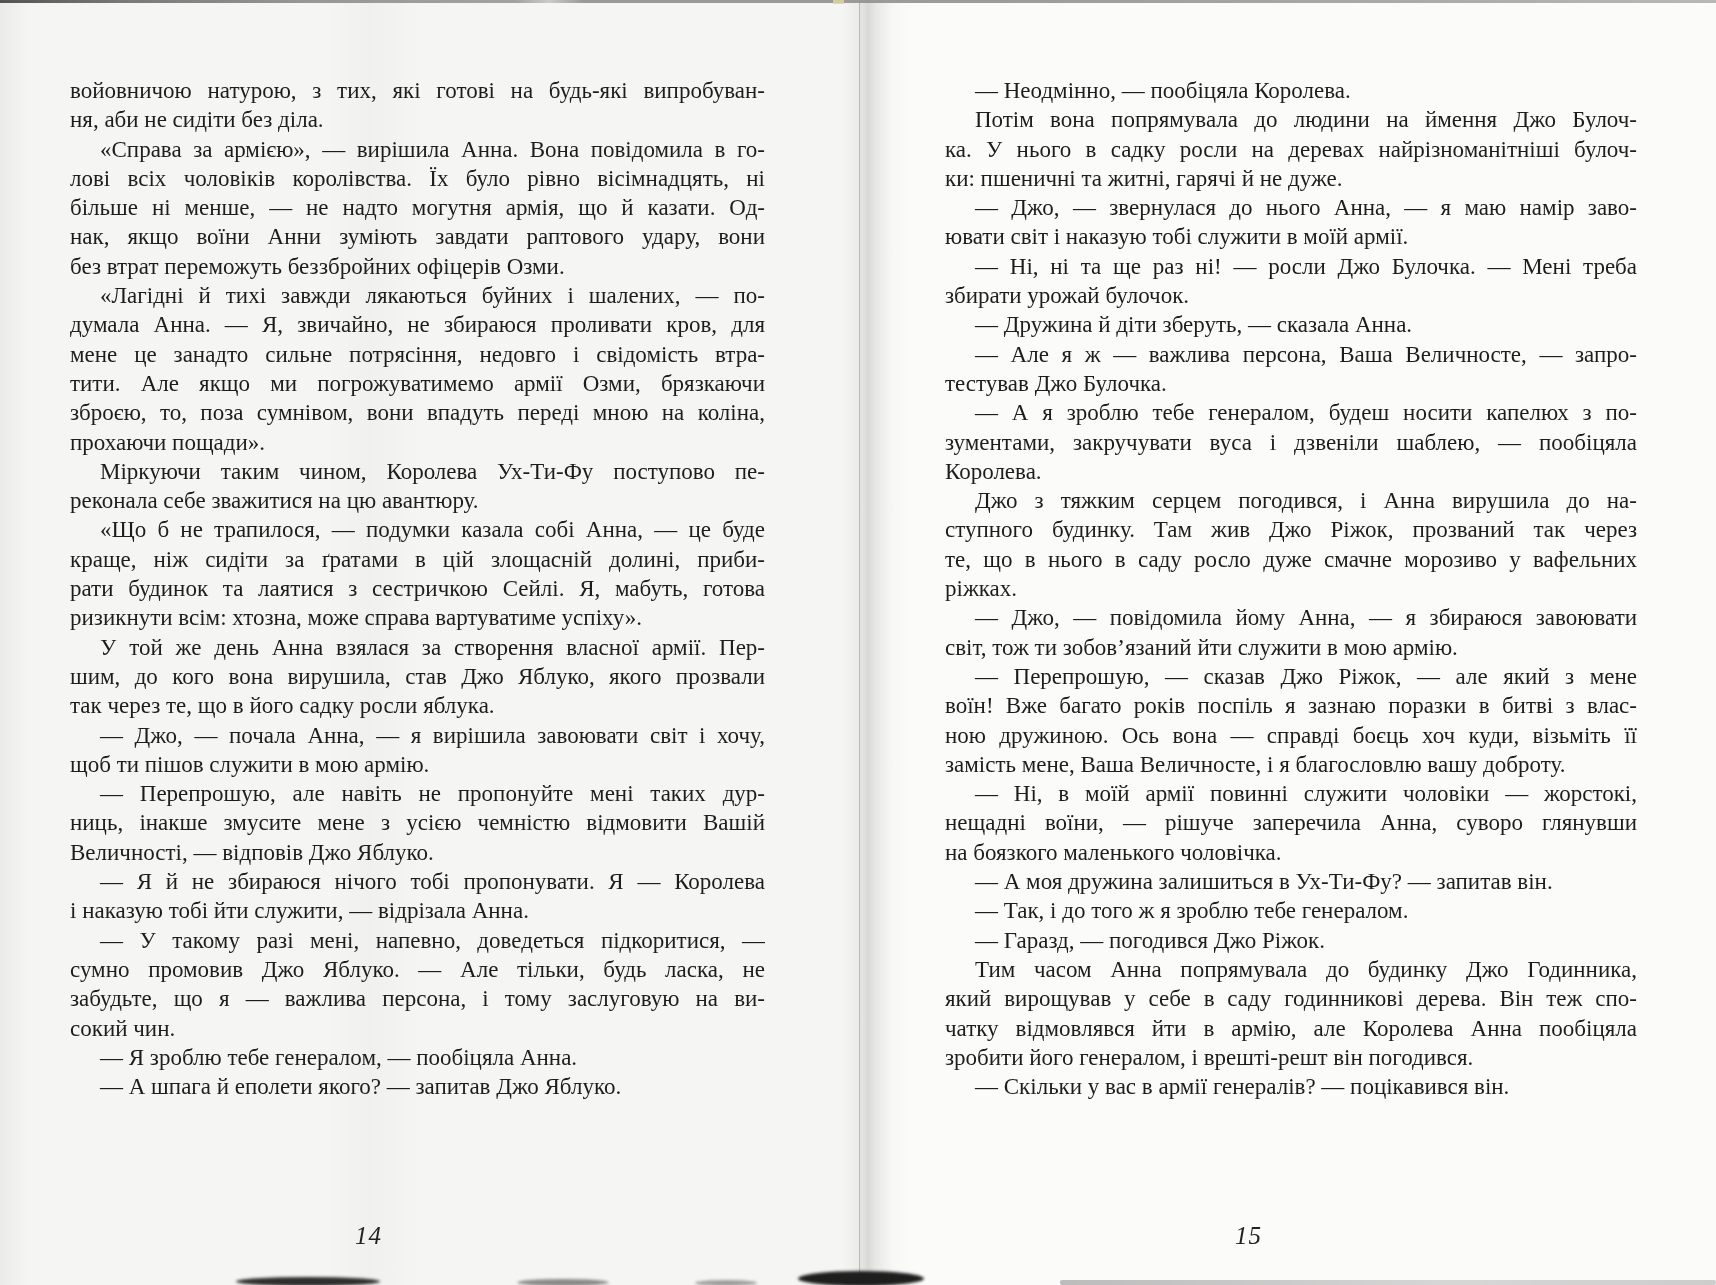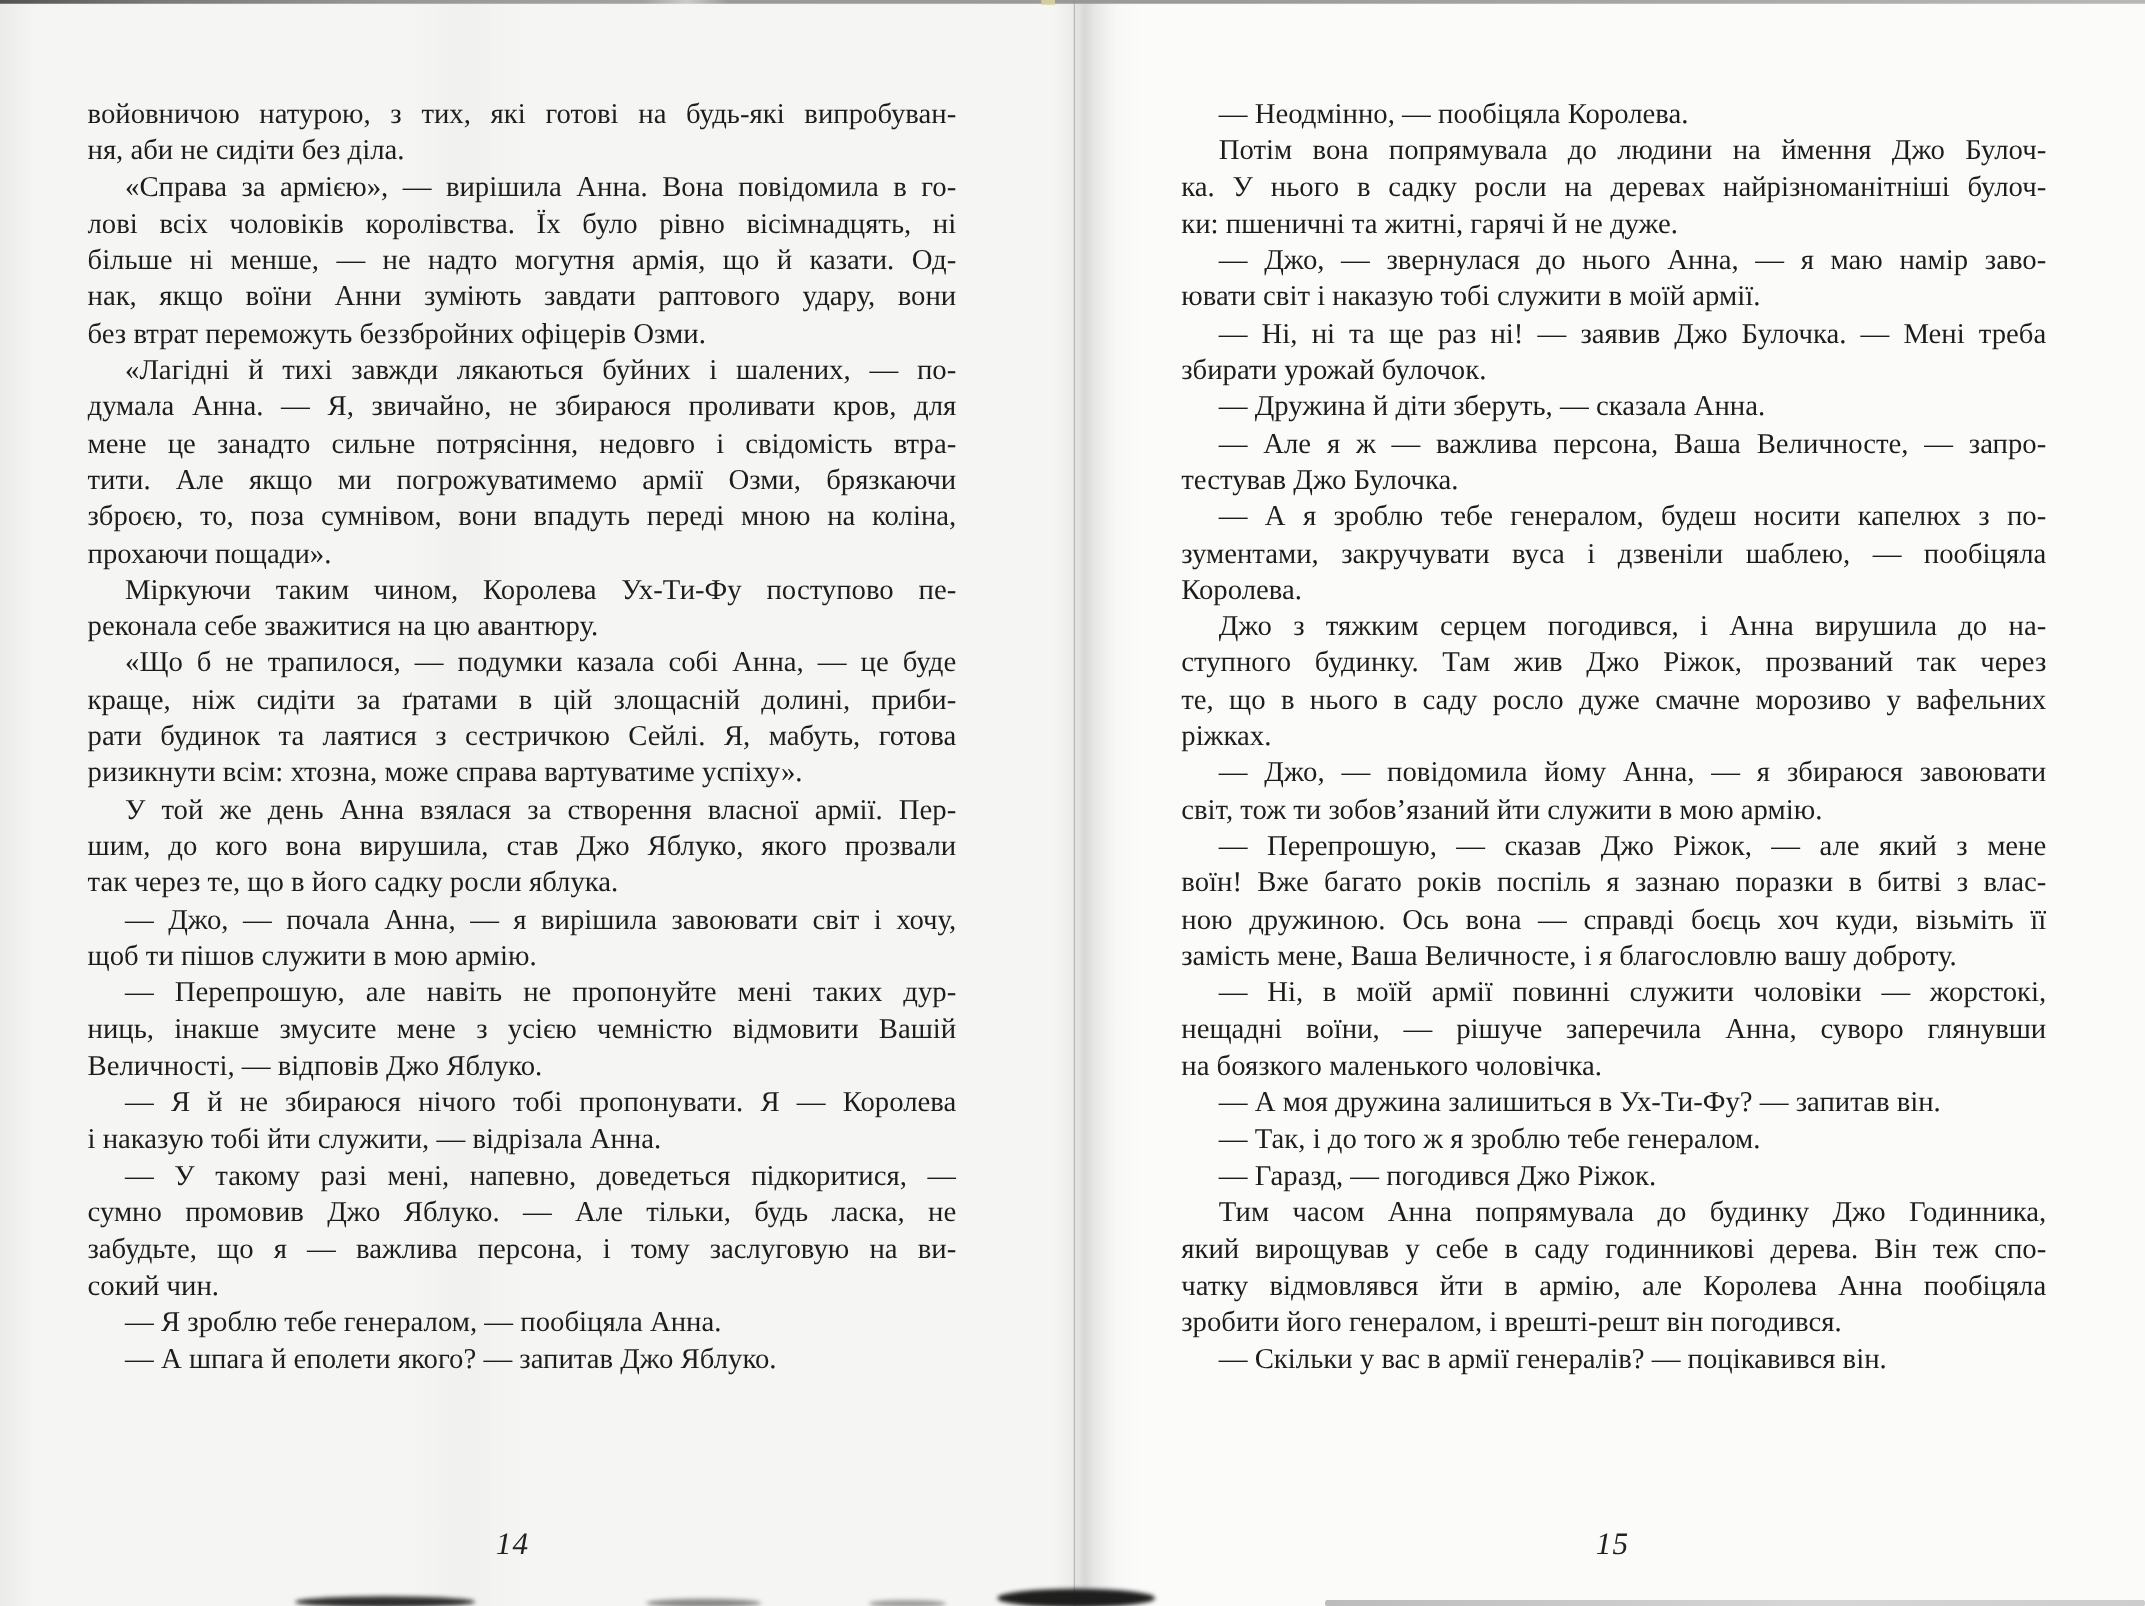--- a/index.html
+++ b/index.html
@@ -20,21 +20,21 @@
   .textcol {
     position:absolute; top:76px; width:695px;
     font-size:23px; line-height:29.3px; text-align:justify;
   }
   .textcol-left  { left:70px; }
   .textcol-right { left:85px; width:692px; }
   .line { text-align:justify; text-align-last:justify; max-height:29.3px; overflow:hidden; }
   .line.indent { text-indent:30px; }
   .line.end { text-align-last:left; }
   .pagenum {
-    position:absolute; top:1222px; width:110px; text-align:center;
+    position:absolute; top:1222px; width:110px; text-align:left;
     font-style:italic; font-size:25px; letter-spacing:1px; color:#222;
   }
   .pagenum-left  { left:355px; }
   .pagenum-right { left:375px; }
   
   .top-edge {
     position:absolute; top:0; left:0; width:100%; height:3px;
     background:linear-gradient(90deg,#424242 0%,#6a6a6a 7%,#8d8d8d 18%,#989898 30%,#c6c6c6 32%,#8f8f8f 34%,#919191 58%,#9e9e9e 78%,#b0b0b0 100%);
     opacity:.9;
   }
@@ -99,21 +99,21 @@
   </div>
 
   <div class="page page-right">
     <div class="textcol textcol-right">
         <div class="line indent end">— Неодмінно, — пообіцяла Королева.</div>
         <div class="line indent">Потім вона попрямувала до людини на ймення Джо Булоч-</div>
         <div class="line">ка. У нього в садку росли на деревах найрізноманітніші булоч-</div>
         <div class="line end">ки: пшеничні та житні, гарячі й не дуже.</div>
         <div class="line indent">— Джо, — звернулася до нього Анна, — я маю намір заво-</div>
         <div class="line end">ювати світ і наказую тобі служити в моїй армії.</div>
-        <div class="line indent">— Ні, ні та ще раз ні! — заявив Джо Булочка. — Мені треба</div>
+        <div class="line indent">— Ні, ні та ще раз ні! — росли Джо Булочка. — Мені треба</div>
         <div class="line end">збирати урожай булочок.</div>
         <div class="line indent end">— Дружина й діти зберуть, — сказала Анна.</div>
         <div class="line indent">— Але я ж — важлива персона, Ваша Величносте, — запро-</div>
         <div class="line end">тестував Джо Булочка.</div>
         <div class="line indent">— А я зроблю тебе генералом, будеш носити капелюх з по-</div>
         <div class="line">зументами, закручувати вуса і дзвеніли шаблею, — пообіцяла</div>
         <div class="line end">Королева.</div>
         <div class="line indent">Джо з тяжким серцем погодився, і Анна вирушила до на-</div>
         <div class="line">ступного будинку. Там жив Джо Ріжок, прозваний так через</div>
         <div class="line">те, що в нього в саду росло дуже смачне морозиво у вафельних</div>

